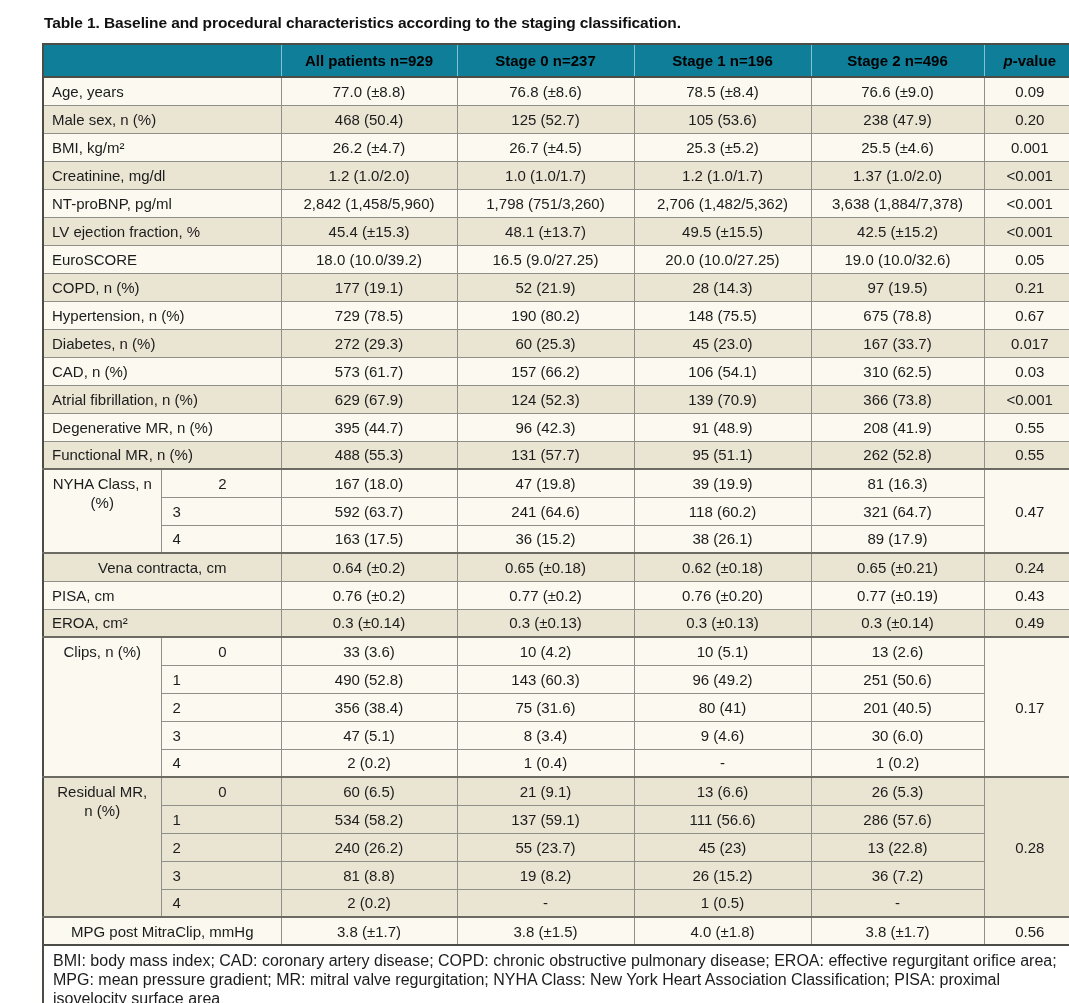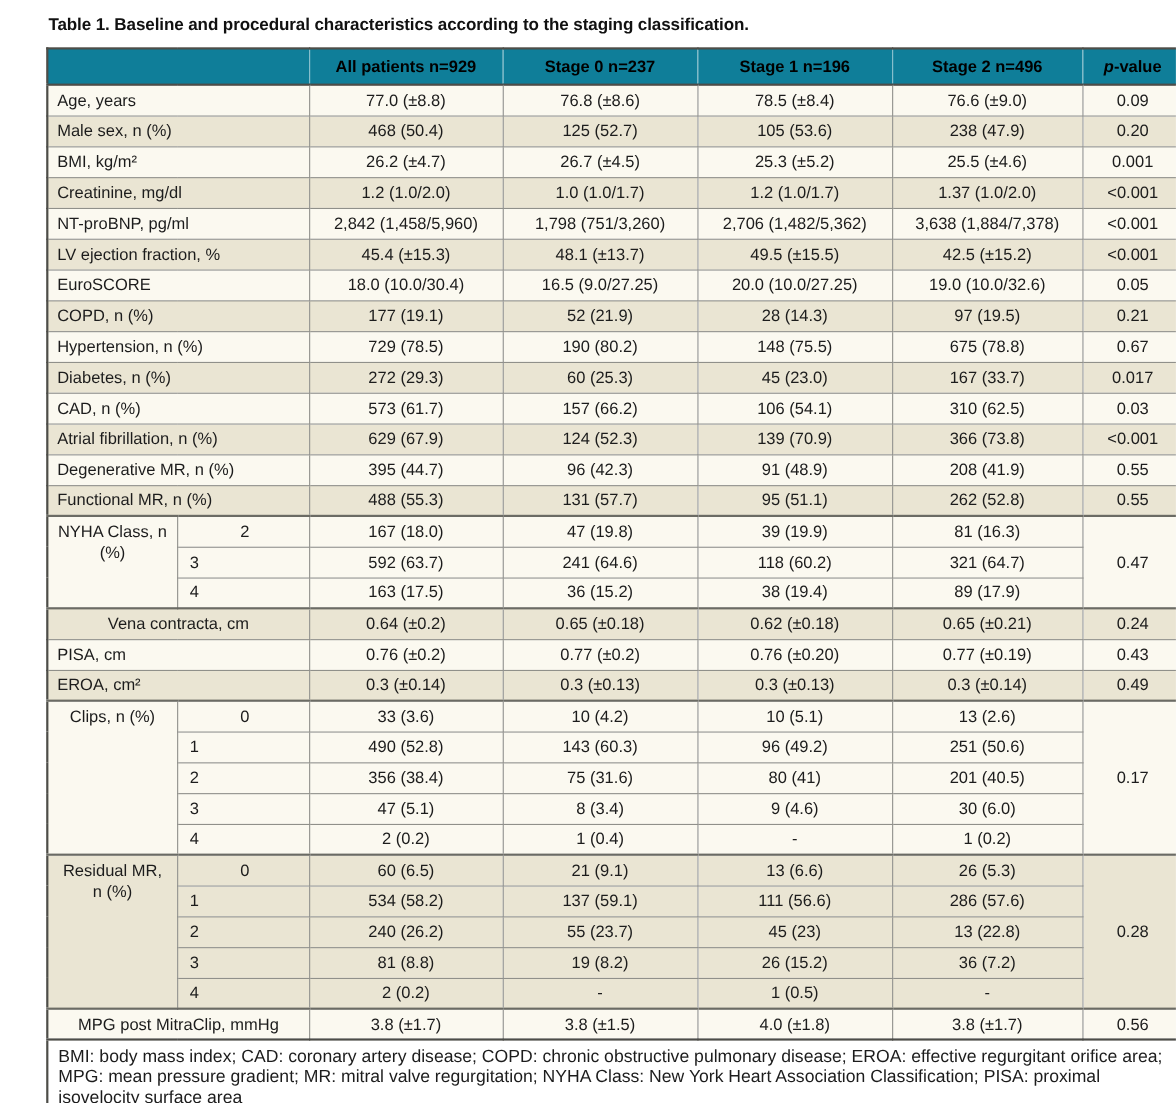--- a/index.html
+++ b/index.html
@@ -119,21 +119,21 @@
         <tr class="dark">
           <td class="label" colspan="2">LV ejection fraction, %</td>
           <td class="val">45.4 (±15.3)</td>
           <td class="val">48.1 (±13.7)</td>
           <td class="val">49.5 (±15.5)</td>
           <td class="val">42.5 (±15.2)</td>
           <td class="pval">&lt;0.001</td>
         </tr>
         <tr class="light">
           <td class="label" colspan="2">EuroSCORE</td>
-          <td class="val">18.0 (10.0/30.4)</td>
+          <td class="val">18.0 (10.0/39.2)</td>
           <td class="val">16.5 (9.0/27.25)</td>
           <td class="val">20.0 (10.0/27.25)</td>
           <td class="val">19.0 (10.0/32.6)</td>
           <td class="pval">0.05</td>
         </tr>
         <tr class="dark">
           <td class="label" colspan="2">COPD, n (%)</td>
           <td class="val">177 (19.1)</td>
           <td class="val">52 (21.9)</td>
           <td class="val">28 (14.3)</td>
@@ -201,21 +201,21 @@
           <td class="sublabel">3</td>
           <td class="val">592 (63.7)</td>
           <td class="val">241 (64.6)</td>
           <td class="val">118 (60.2)</td>
           <td class="val">321 (64.7)</td>
         </tr>
         <tr class="light">
           <td class="sublabel">4</td>
           <td class="val">163 (17.5)</td>
           <td class="val">36 (15.2)</td>
-          <td class="val">38 (19.4)</td>
+          <td class="val">38 (26.1)</td>
           <td class="val">89 (17.9)</td>
         </tr>
         <tr class="dark sep">
           <td class="label" colspan="2">Vena contracta, cm</td>
           <td class="val">0.64 (±0.2)</td>
           <td class="val">0.65 (±0.18)</td>
           <td class="val">0.62 (±0.18)</td>
           <td class="val">0.65 (±0.21)</td>
           <td class="pval">0.24</td>
         </tr>

